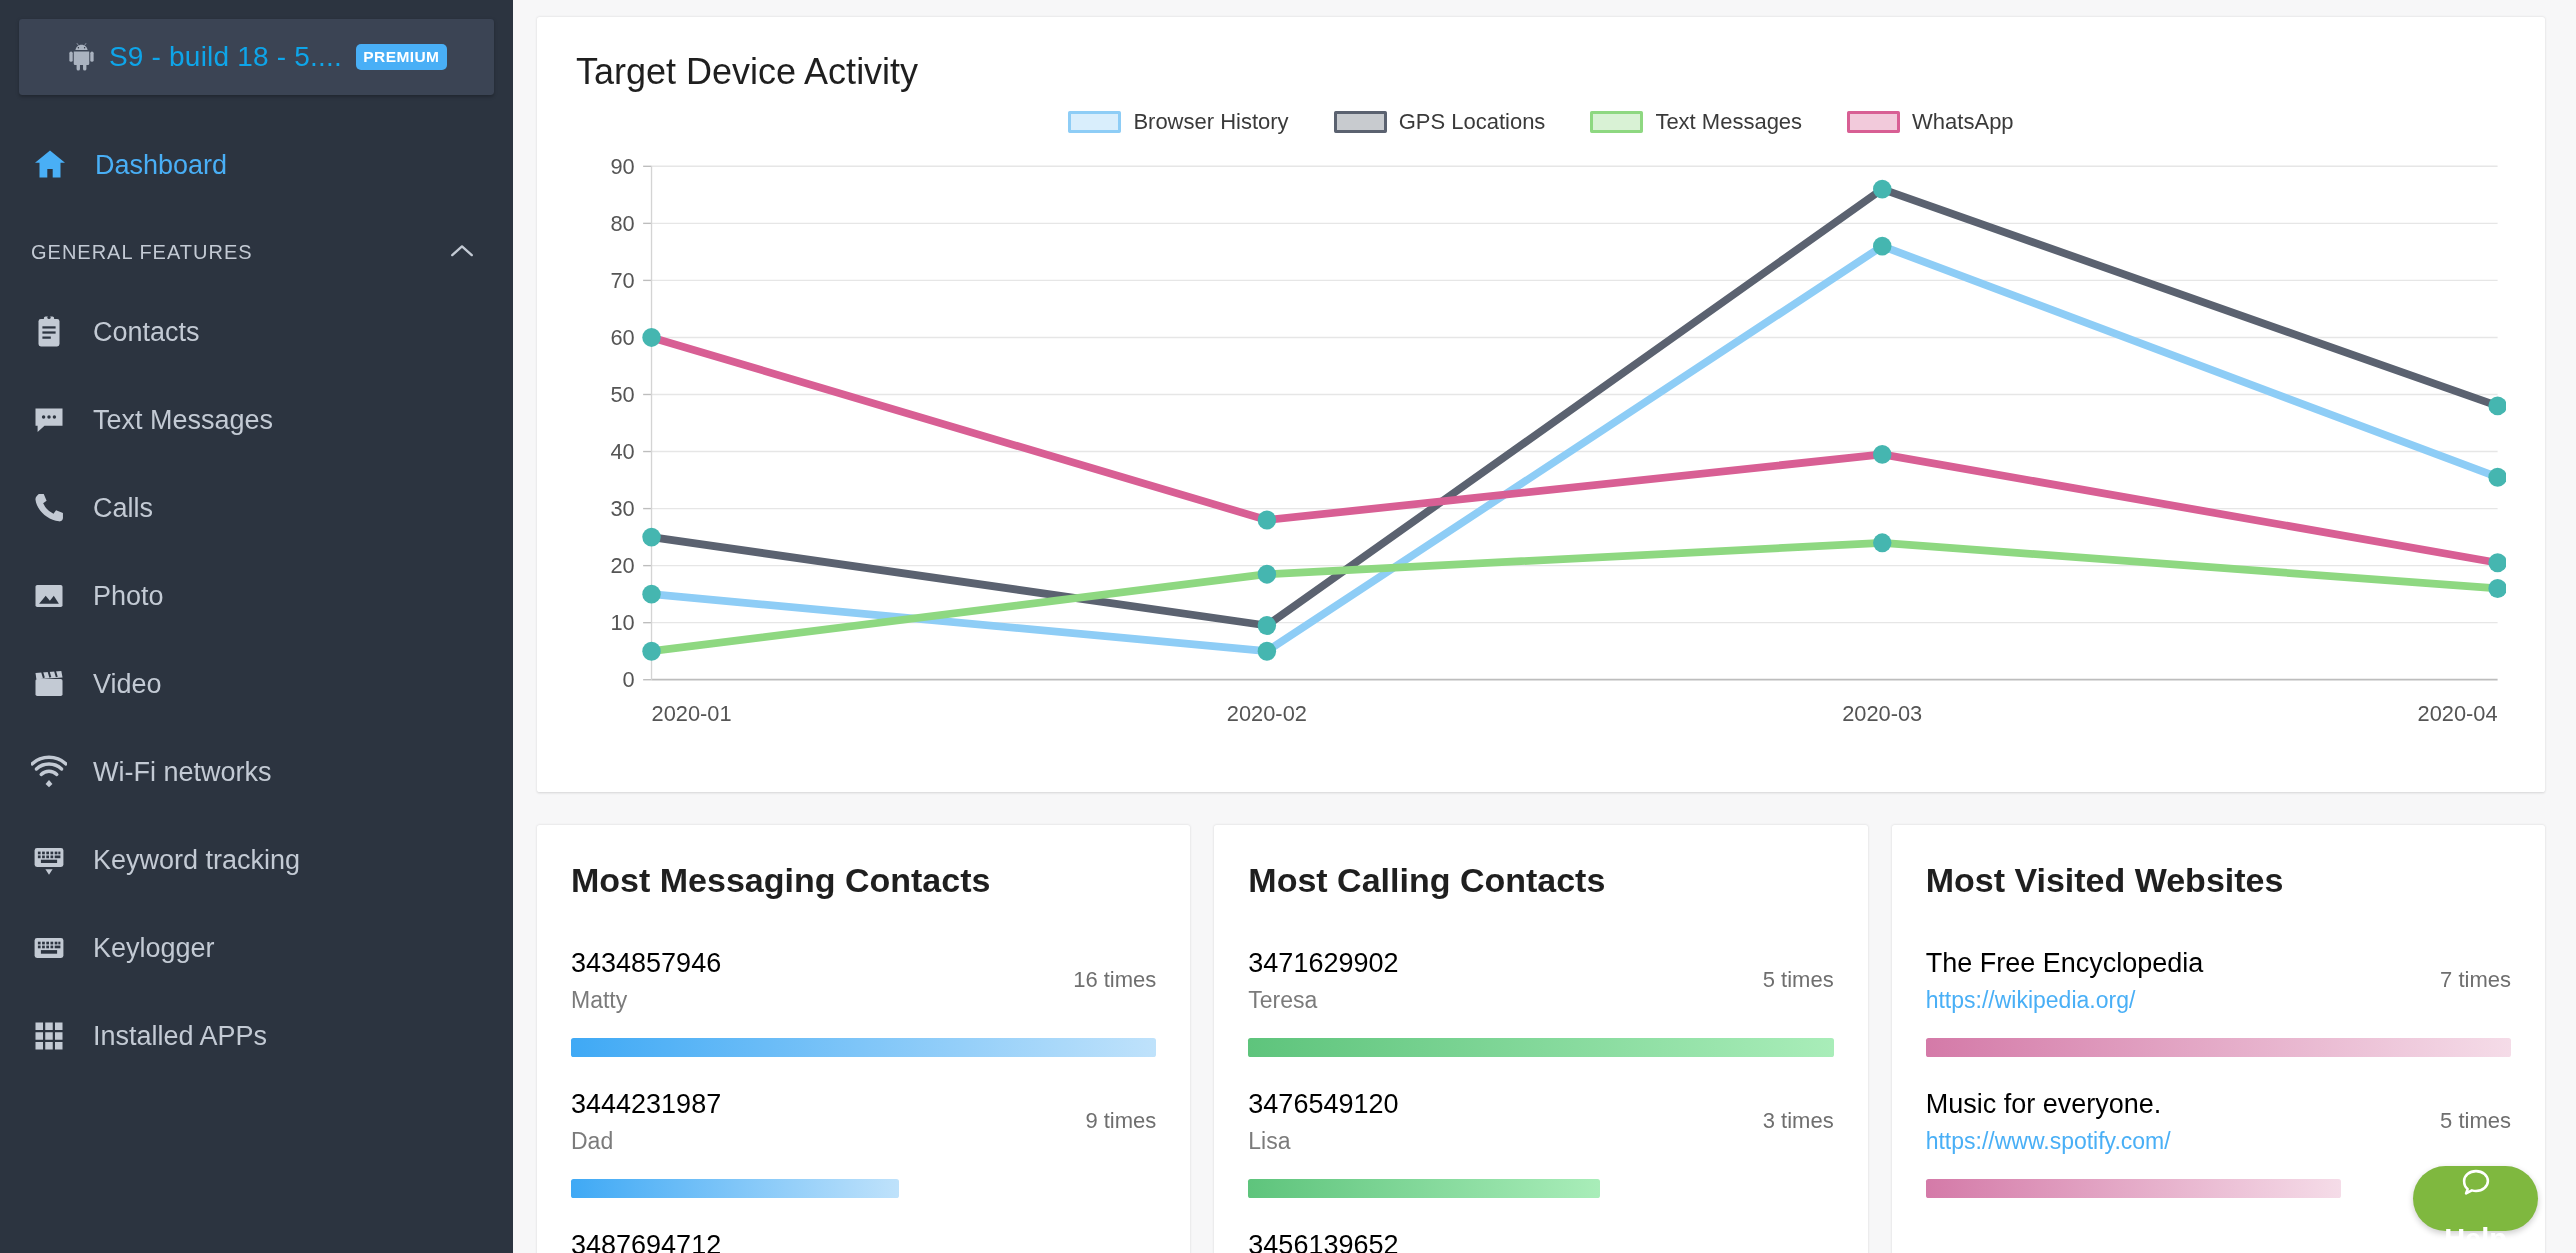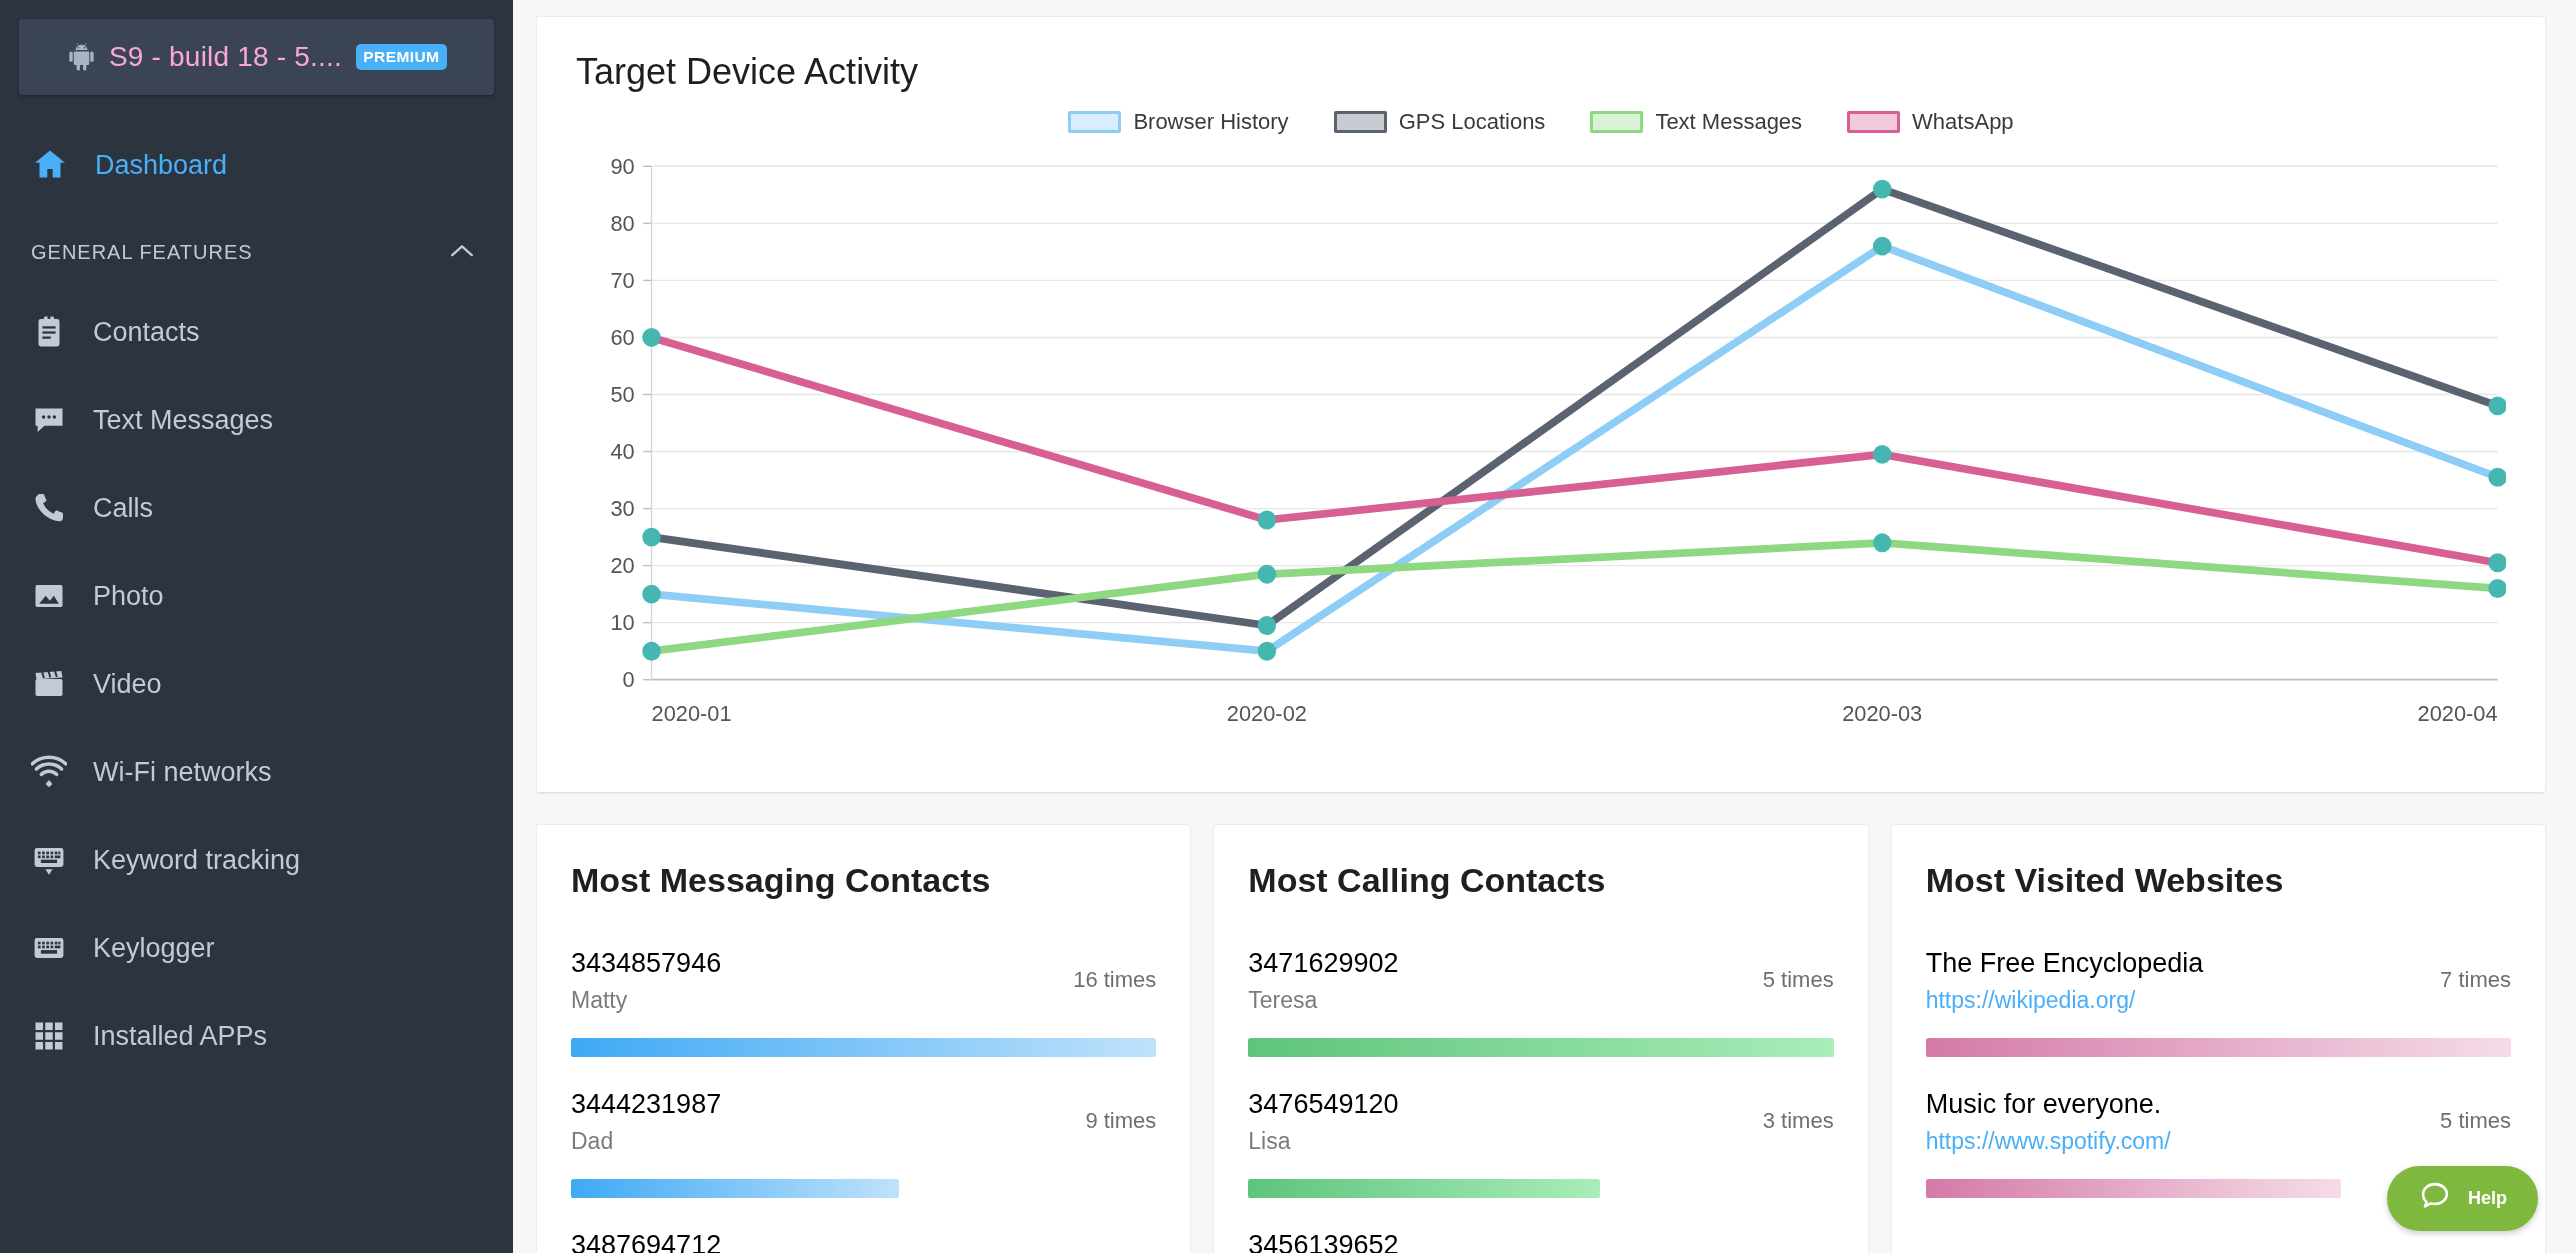--- a/index.html
+++ b/index.html
@@ -22,21 +22,21 @@
     margin: 19px 19px 0 19px;
     height: 76px;
     background: #3b4454;
     border-radius: 3.4px;
     display: flex; align-items: center; justify-content: center;
     gap: 12px;
     box-shadow: 0 1.7px 3.4px rgba(0,0,0,.25);
   }
   .android-icon { width: 31px; height: 34px; flex: 0 0 31px; }
   .device-title {
-    color: #f9a8d4; font-size: 28px; letter-spacing: 0.2px; white-space: nowrap;
+    color: #0ea5e9; font-size: 28px; letter-spacing: 0.2px; white-space: nowrap;
   }
   .premium-badge {
     background: #49aff6; color: #fff; font-size: 15.5px; font-weight: bold;
     padding: 4.3px 7.7px; border-radius: 5px; letter-spacing: 0.4px; margin-left: 1.7px;
   }
   .nav-dashboard {
     display: flex; align-items: center; gap: 26px;
     padding: 0 0 0 31px; height: 82px; margin-top: 29px;
   }
   .nav-dashboard .label { color: #49aff6; font-size: 27px; }
@@ -93,22 +93,23 @@
   .bar-fill { height: 19px; border-radius: 2.6px; }
   .bar-blue { background: linear-gradient(90deg,#3fa9f5 0%,#bfe2fb 100%); }
   .bar-green { background: linear-gradient(90deg,#5ec47c 0%,#a9edb9 100%); }
   .bar-pink { background: linear-gradient(90deg,#d47aa8 0%,#f5dce8 100%); }
 
   .help-btn {
     position: absolute; right: 38px; bottom: 22px;
     background: #7fb83f; color: #fff; border: none; cursor: pointer;
     height: 65px; padding: 0 31px; border-radius: 33px;
     display: flex; align-items: center; gap: 15.5px;
-    font-size: 18px; font-weight: bold;
+    font-size: 29px; font-weight: bold;
     box-shadow: 0 2.6px 6.9px rgba(0,0,0,.2);
+    flex-direction: column;
   }
 </style>
 </head>
 <body>
 
 <div class="app">
 
   <aside class="sidebar">
 
     <div class="device-card">

